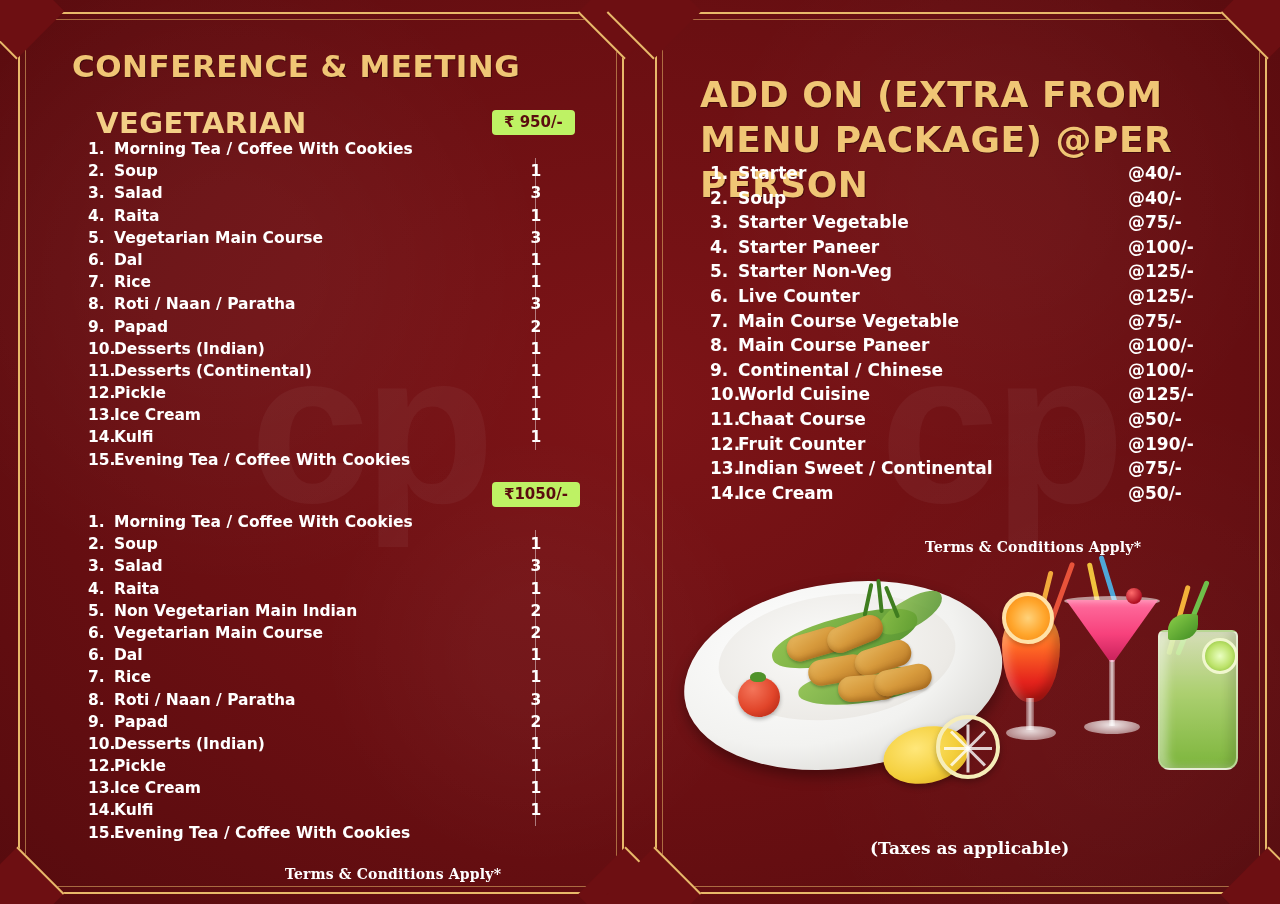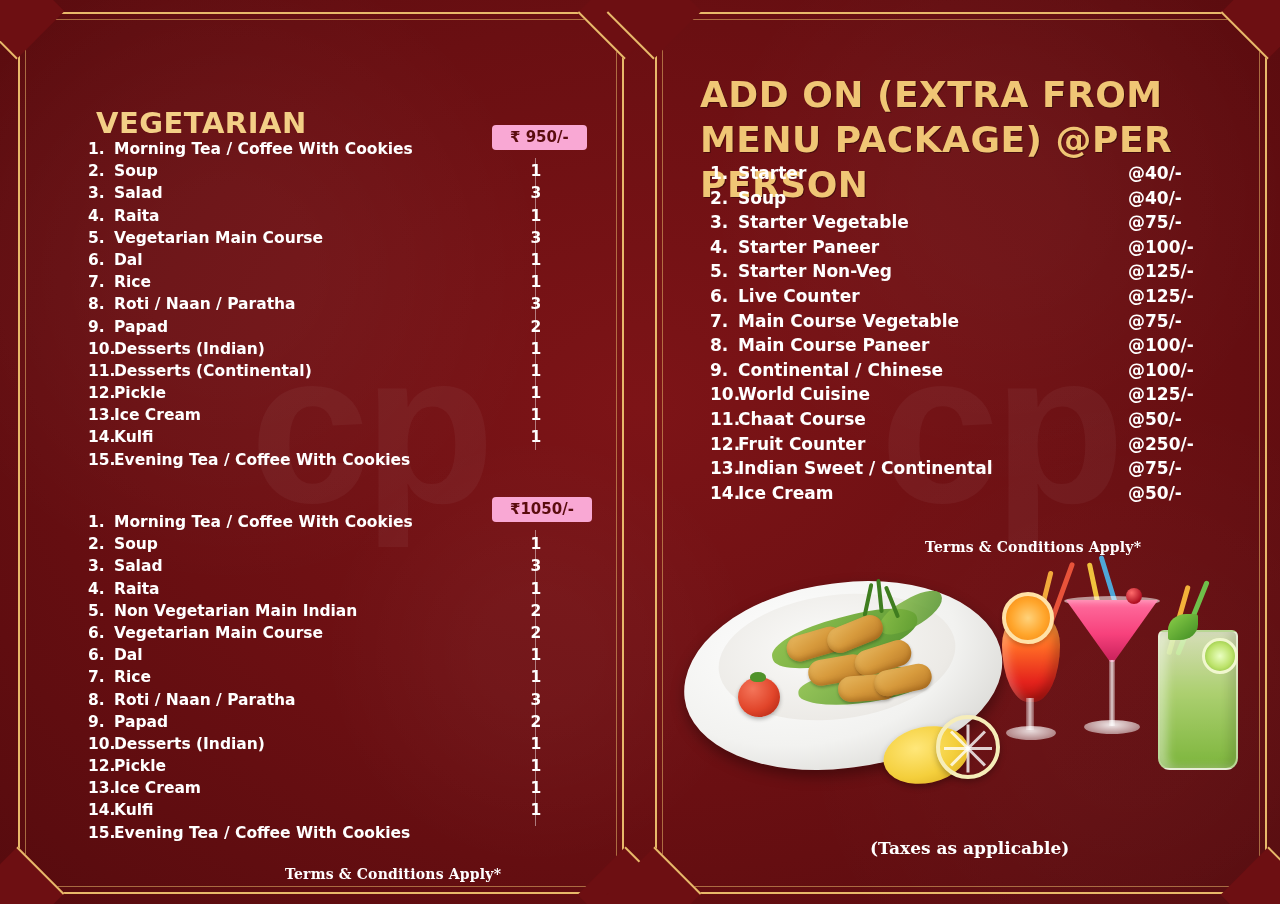--- a/index.html
+++ b/index.html
@@ -98,29 +98,28 @@
     font-weight: 700;
     font-size: 29px;
     letter-spacing: 0.5px;
     font-family: "DejaVu Sans", sans-serif;
   }
   #veg-title { left: 96px; top: 106px; }
   #nonveg-title { left: 96px; top: 482px; }
 
   .price-pill {
     position: absolute;
-    background: #f9a8d4;
+    background: #bef264;
     color: #5a0c0e;
     font-weight: 700;
     font-size: 15px;
     border-radius: 4px;
-    padding: 3px 18px 4px;
+    padding: 3px 12px 4px;
     font-family: "DejaVu Sans", sans-serif;
     white-space: nowrap;
-    margin-top: 15px;
   }
   #veg-price { left: 492px; top: 110px; }
   #nonveg-price { left: 492px; top: 482px; }
 
   
   .list {
     position: absolute;
     color: #ffffff;
     font-size: 15.5px;
     font-weight: 700;
@@ -412,20 +411,21 @@
   <div class="watermark wm-left">cp</div>
   <div class="watermark wm-right">cp</div>
 
   <div class="panel panel-left">
     <div class="cut cut-tl"></div>
     <div class="cut cut-tr"></div>
     <div class="cut cut-bl"></div>
     <div class="cut cut-br"></div>
   </div>
 
+  <div class="main-title" id="left-title">CONFERENCE &amp; MEETING</div>
 
   <div class="section-title" id="veg-title">VEGETARIAN</div>
   <div class="price-pill" id="veg-price">₹ 950/-</div>
 
   <div class="list" id="veg-list">
       <div class="row"><span class="num">1.</span><span>Morning Tea / Coffee With Cookies</span><span class="qty"></span></div>
       <div class="row"><span class="num">2.</span><span>Soup</span><span class="qty">1</span></div>
       <div class="row"><span class="num">3.</span><span>Salad</span><span class="qty">3</span></div>
       <div class="row"><span class="num">4.</span><span>Raita</span><span class="qty">1</span></div>
       <div class="row"><span class="num">5.</span><span>Vegetarian Main Course</span><span class="qty">3</span></div>
@@ -479,21 +479,21 @@
       <div class="row"><span class="num">2.</span><span>Soup</span><span class="rate">@40/-</span></div>
       <div class="row"><span class="num">3.</span><span>Starter Vegetable</span><span class="rate">@75/-</span></div>
       <div class="row"><span class="num">4.</span><span>Starter Paneer</span><span class="rate">@100/-</span></div>
       <div class="row"><span class="num">5.</span><span>Starter Non-Veg</span><span class="rate">@125/-</span></div>
       <div class="row"><span class="num">6.</span><span>Live Counter</span><span class="rate">@125/-</span></div>
       <div class="row"><span class="num">7.</span><span>Main Course Vegetable</span><span class="rate">@75/-</span></div>
       <div class="row"><span class="num">8.</span><span>Main Course Paneer</span><span class="rate">@100/-</span></div>
       <div class="row"><span class="num">9.</span><span>Continental / Chinese</span><span class="rate">@100/-</span></div>
       <div class="row"><span class="num">10.</span><span>World  Cuisine</span><span class="rate">@125/-</span></div>
       <div class="row"><span class="num">11.</span><span>Chaat Course</span><span class="rate">@50/-</span></div>
-      <div class="row"><span class="num">12.</span><span>Fruit Counter</span><span class="rate">@250/-</span></div>
+      <div class="row"><span class="num">12.</span><span>Fruit Counter</span><span class="rate">@190/-</span></div>
       <div class="row"><span class="num">13.</span><span>Indian Sweet / Continental</span><span class="rate">@75/-</span></div>
       <div class="row"><span class="num">14.</span><span>Ice Cream</span><span class="rate">@50/-</span></div>
     </div>
 
   <div class="terms" id="terms-right">Terms &amp; Conditions Apply*</div>
 
   <div class="art" id="plate-art">
     <div class="plate"></div>
     <div class="plate-inner"></div>
     <div class="greens g1"></div>

